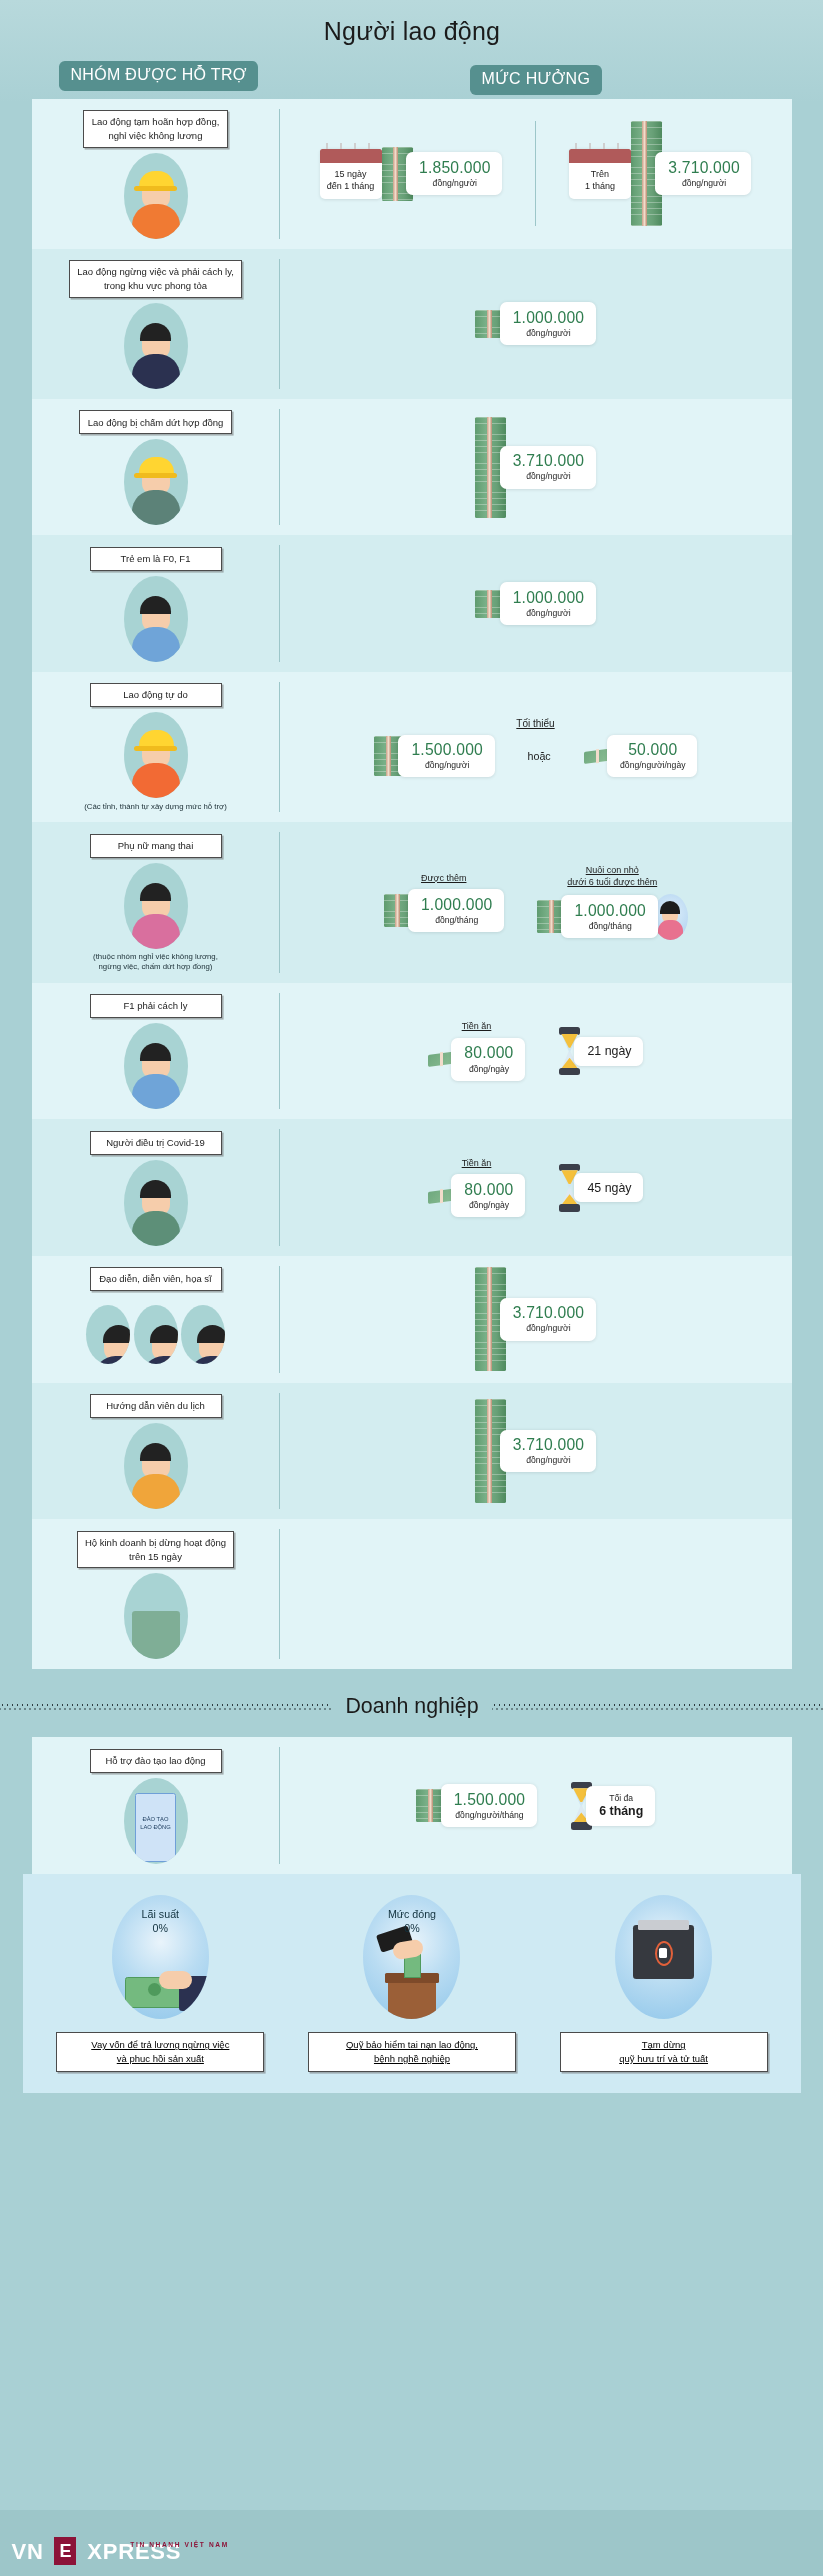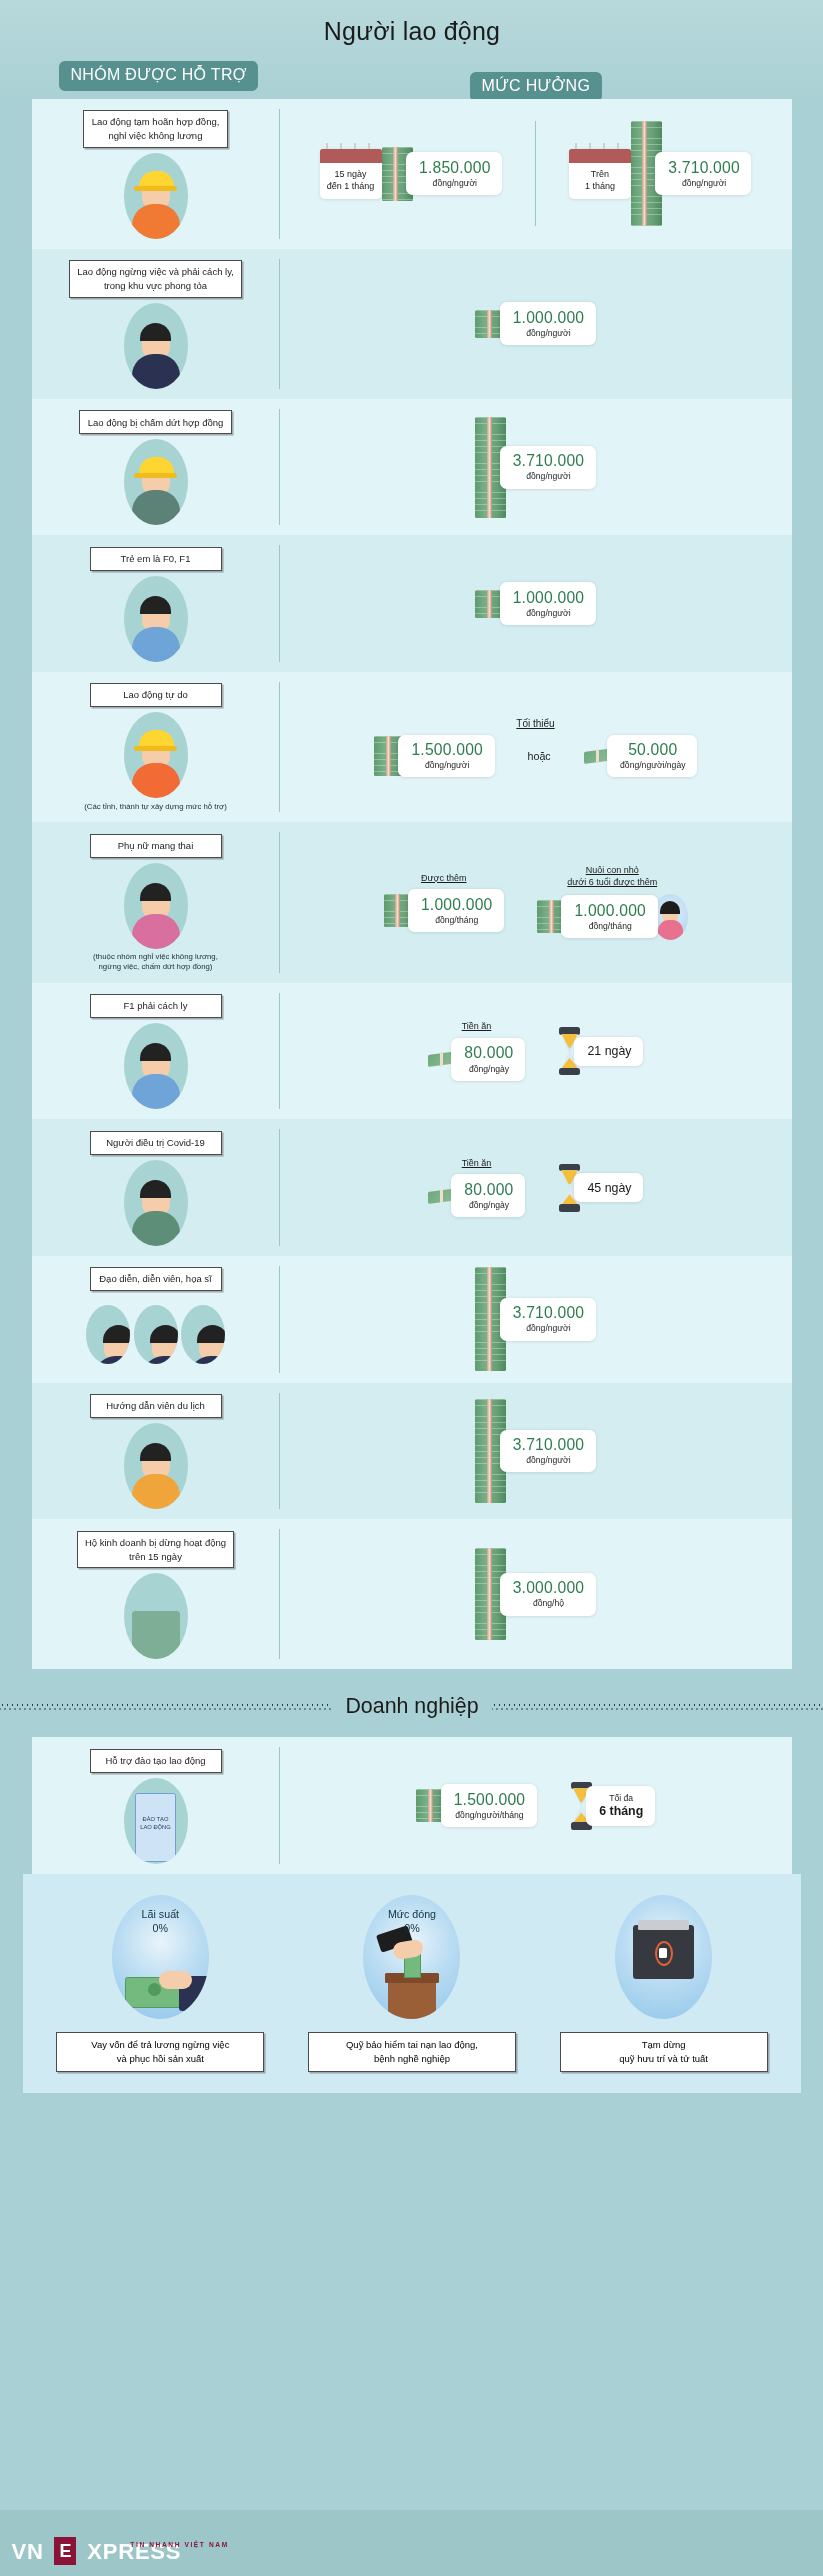--- a/index.html
+++ b/index.html
@@ -35,21 +35,21 @@
     background: #56908f;
     color: #ffffff;
     border-radius: 5.8px;
     font-size: 16px;
     letter-spacing: 0.3px;
     padding: 5.8px 11.5px 6.6px;
     white-space: nowrap;
     font-weight: 400;
   }
   .pill.left  { left: 59px; top: 0; }
-  .pill.right { left: 470px; top: 11px; }
+  .pill.right { left: 470px; top: 4px; }
 
   
   .rows { margin: 0 32px; }
   .row {
     position: relative;
     display: flex;
     align-items: stretch;
     background: #e1f4f7;
     min-height: 107px;
   }
@@ -236,21 +236,21 @@
     position: relative; overflow:hidden; margin-bottom: 13px;
   }
   .b3-cap {
     position:absolute; top:13px; left:0; right:0; text-align:center;
     font-size: 10.7px; color:#12323f; line-height:1.25; z-index:3;
   }
   .b3-label {
     background:#fff; border:0.8px solid #4b4b4b;
     box-shadow:1.6px 1.6px 0 rgba(90,90,90,.45);
     font-size:9.5px; text-align:center; line-height:1.45;
-    padding:5px 8.2px; width: 100%; max-width: 208px;
+    padding:5px 8.2px; width: 100%; max-width: 208px; text-decoration: underline;
   }
 
   
   .footer {
     position:absolute; left:0; right:0; bottom:0; height: 66px;
     background:#9dc6c9;
     display:flex; align-items:center; padding-left: 11.5px;
   }
   .vnx { display:flex; align-items:flex-end; gap:10px; }
   .vnx .vn { font-size: 22px; font-weight:700; color:#fff; letter-spacing:0.8px; }
@@ -691,33 +691,20 @@
             <div>trên 15 ngày</div>
           </div>
           <div class="avatar-wrap">
             <div class="blob">
               <div class="fig body" style="background: rgb(127, 174, 150); border-radius: 3.3px; top: 38px; height: 48px;"></div>
             </div>
           </div>
         </div>
         <div class="right-cell">
           <div class="divider"></div>
-          <div style="display: flex; flex-direction: column; align-items: center; width: 100%;">
-            <div style="display: flex; align-items: center; justify-content: center; gap: 0px; width: 100%;">
-              <div class="money-block">
-                <div class="money-group">
-                  <div class="money-stack" style="height: 92px;"></div>
-                  <div class="val-card">
-                    <div class="val-amt">3.000.000</div>
-                    <div class="val-unit">đồng/hộ</div>
-                  </div>
-                </div>
-              </div>
-            </div>
-          </div>
         </div>
       </div>
     </div>
 
   <div class="sect-sep">
     <div class="dots"></div>
     <div class="sect-title">Doanh nghiệp</div>
     <div class="dots"></div>
   </div>
 

